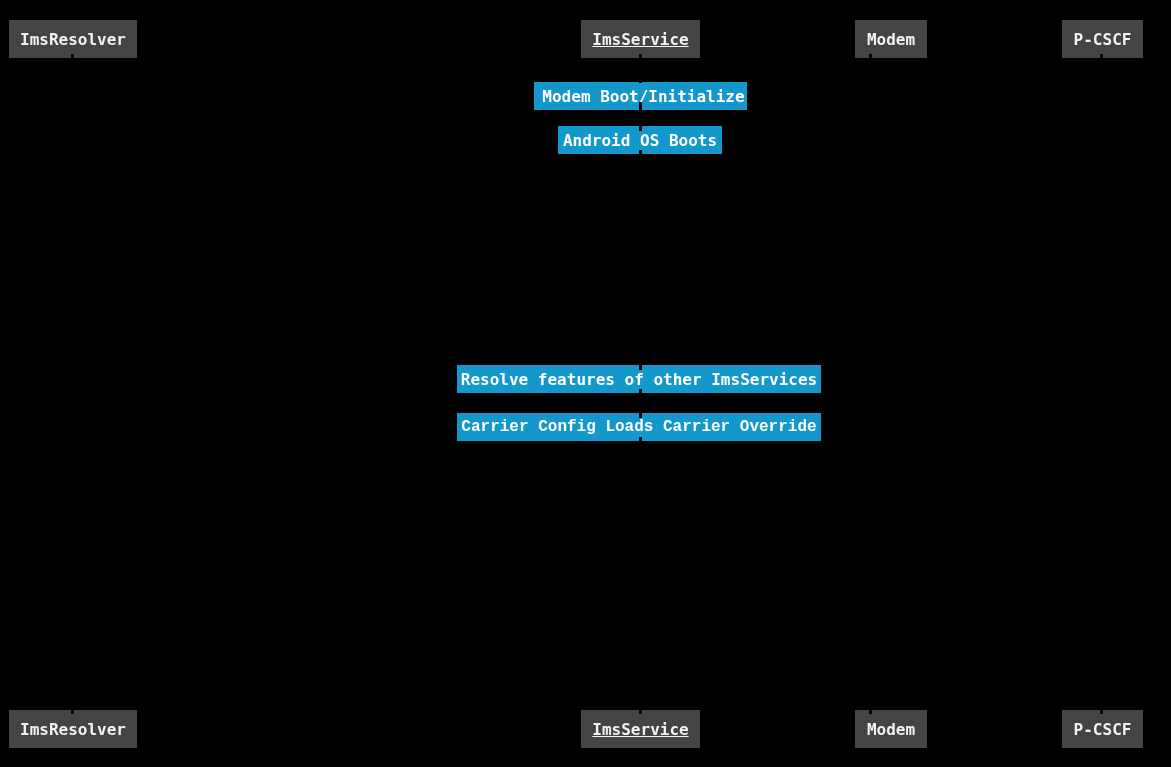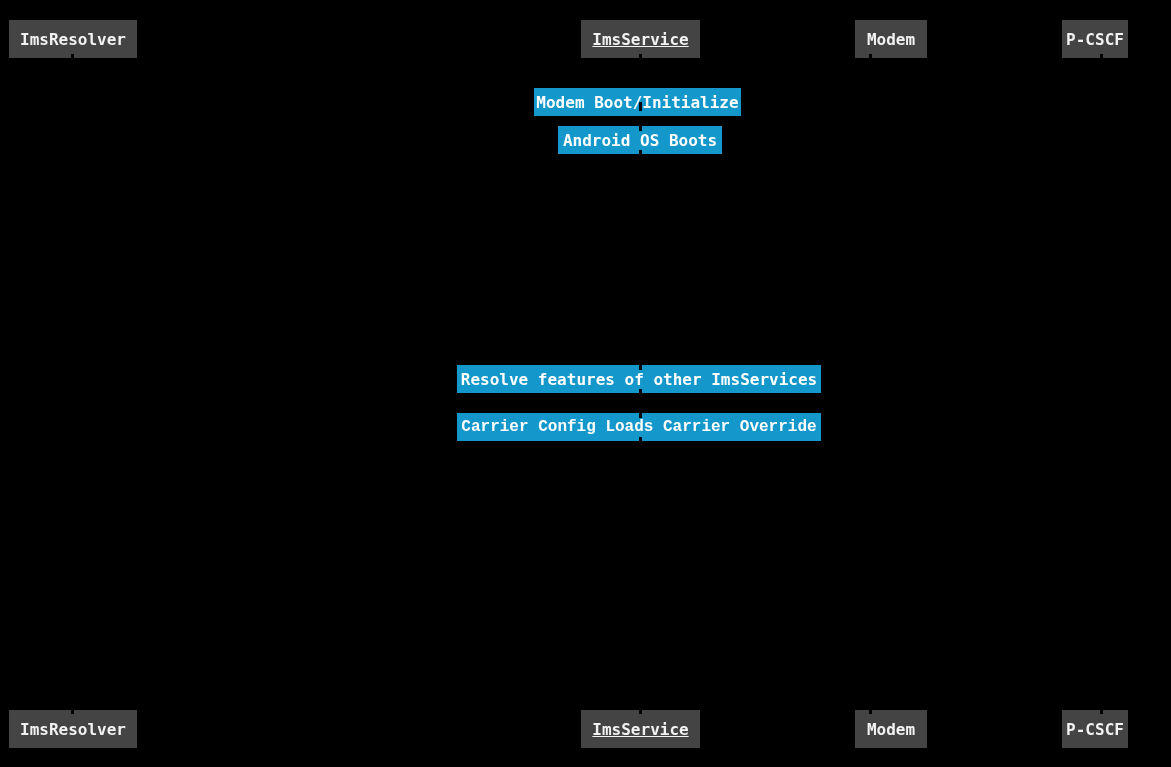--- a/index.html
+++ b/index.html
@@ -42,37 +42,37 @@
     font-size: 16px;
     font-weight: bold;
     white-space: nowrap;
     z-index: 2;
   }
   .actor.row-top    { top: 20px; }
   .actor.row-bottom { top: 710px; }
   .pos-imsresolver { left: 9px;    width: 128px; text-align: right; }
   .pos-imsservice  { left: 581px;  width: 119px; text-decoration: underline; }
   .pos-modem       { left: 835px;  width: 72px; margin-left: 20px;  }
-  .pos-pcscf       { left: 1062px; width: 66px;  }
+  .pos-pcscf       { left: 1062px; width: 81px;  }
 
   
   .note {
     position: absolute;
     height: 28px;
     background: #1497ca;
     color: #ffffff;
     display: flex;
     align-items: center;
     justify-content: center;
     font-size: 16px;
     font-weight: bold;
     white-space: nowrap;
     z-index: 2;
   }
-  .n-0 { left: 534px; width: 207px; top: 88px;  }
+  .n-0 { left: 534px; width: 207px; top: 82px; padding-left: 6px;  }
   .n-1 { left: 558px; width: 164px; top: 126px; }
   .n-2 { left: 457px; width: 364px; top: 365px; }
   .n-3 { left: 457px; width: 364px; top: 413px; font-family: Liberation Mono, monospace; }
 
   
   .tick {
     position: absolute;
     width: 3px;
     height: 9px;
     background: #000000;

